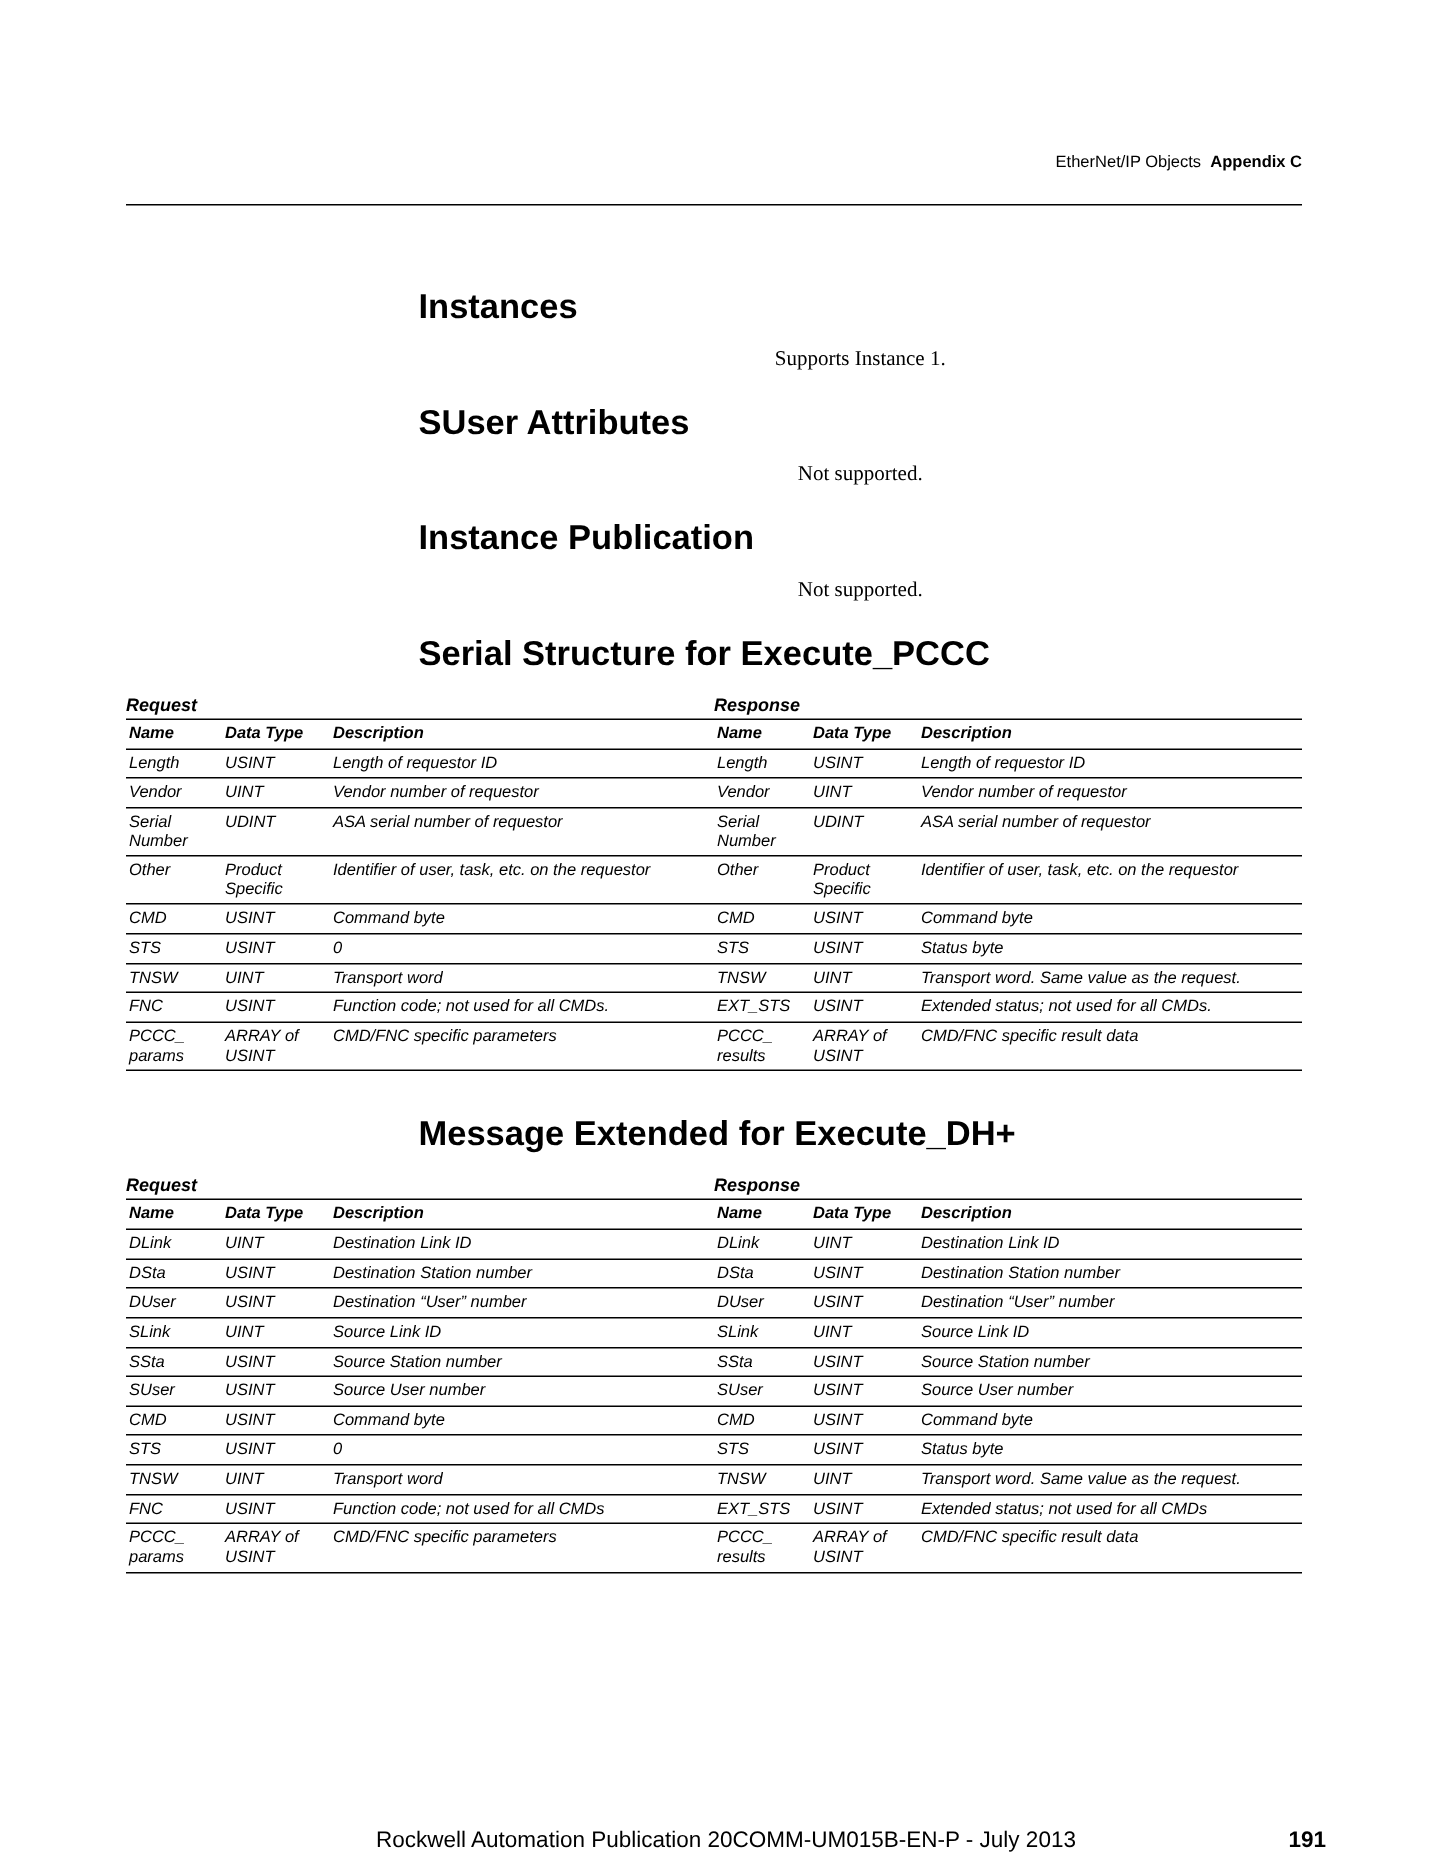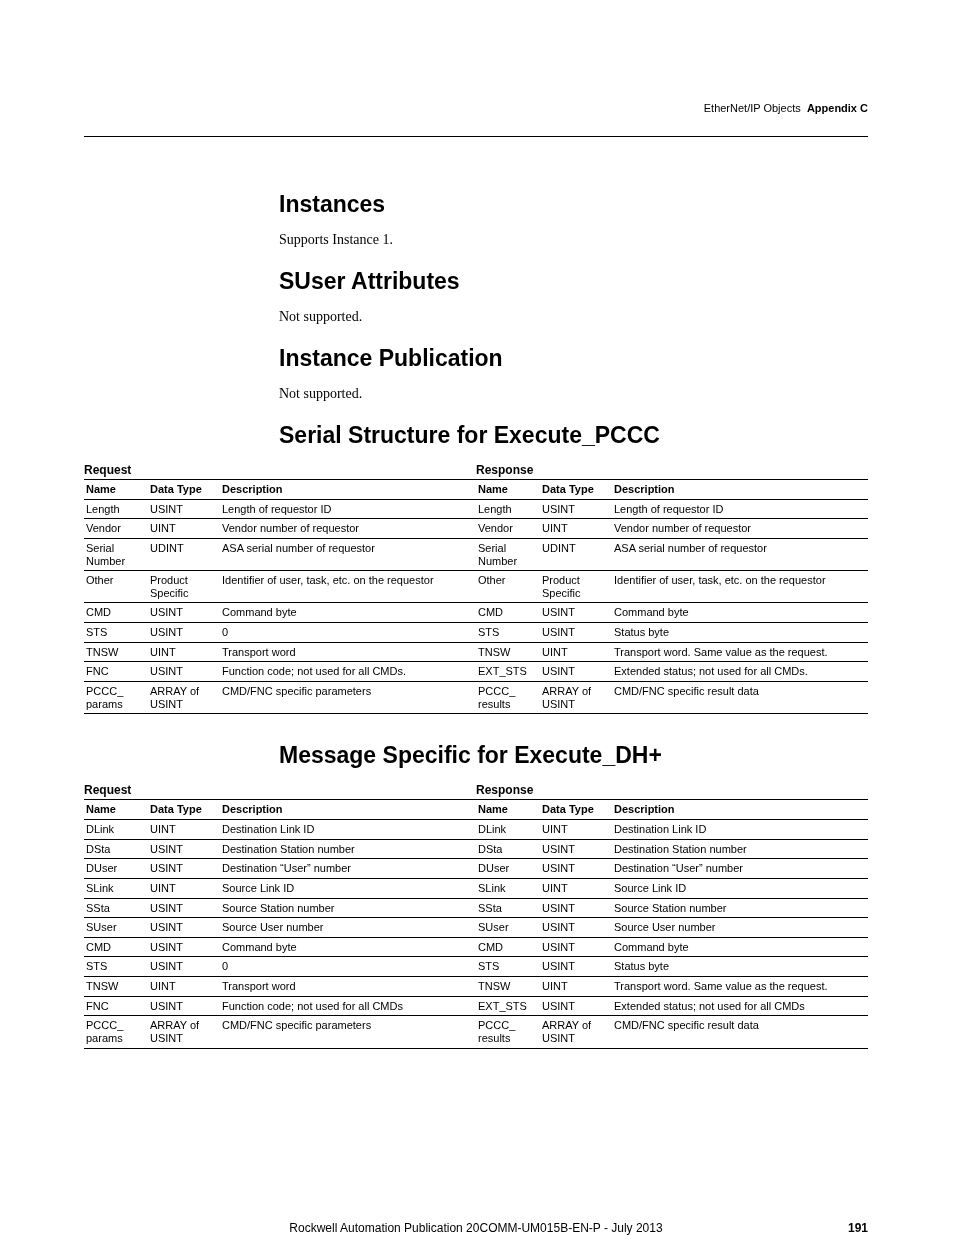--- a/index.html
+++ b/index.html
@@ -38,25 +38,27 @@
   }
   h2.sec {
     font-size: 23px;
     font-weight: 700;
     margin: 0 0 14px 0;
   }
   p.body {
     font-family: Georgia, "Times New Roman", serif;
     font-size: 14px;
     margin: 0 0 20px 0;
+    text-align: center;
   }
   .tables-row {
     display: flex;
     margin-top: 8px;
     margin-bottom: 28px;
+    font-style: italic;
   }
   .tbl-wrap { flex: 1; }
   .tbl-title {
     font-size: 12px;
     font-weight: 700;
     padding-bottom: 2px;
   }
   table.data {
     width: 100%;
     border-collapse: collapse;
@@ -74,24 +76,24 @@
   }
   table.data thead th { font-weight: 700; }
   table.data tbody tr { border-bottom: 0.5px solid #000; }
   table.data tbody tr:last-child { border-bottom: 1.5px solid #000; }
   .col-name { width: 58px; }
   .col-type { width: 66px; }
   .footer {
     position: absolute;
     bottom: 40px;
     left: 84px;
-    right: 84px;
+    right: 68px;
     display: flex;
     justify-content: space-between;
-    font-size: 12px;
+    font-size: 15px;
   }
   .footer .pub { flex:1; text-align:center; }
   .footer .pn { font-weight:700; width:40px; text-align:right;}
   .footer .spacer { width:40px; }
 </style>
 </head>
 <body>
 
 <div class="page">
   <div class="header-text">
@@ -229,21 +231,21 @@
                 <td class="col-name">PCCC_ results</td>
                 <td class="col-type">ARRAY of USINT</td>
                 <td>CMD/FNC specific result data</td>
               </tr>
             </tbody>
         </table>
       </div>
     </div>
 
     <div class="section-block">
-      <h2 class="sec">Message Specific for Execute_DH+</h2>
+      <h2 class="sec">Message Extended for Execute_DH+</h2>
     </div>
 
     <div class="tables-row">
       <div class="tbl-wrap">
         <div class="tbl-title">Request</div>
         <table class="data">
           <thead>
               <tr>
             <th class="col-name">Name</th>
             <th class="col-type">Data Type</th>

